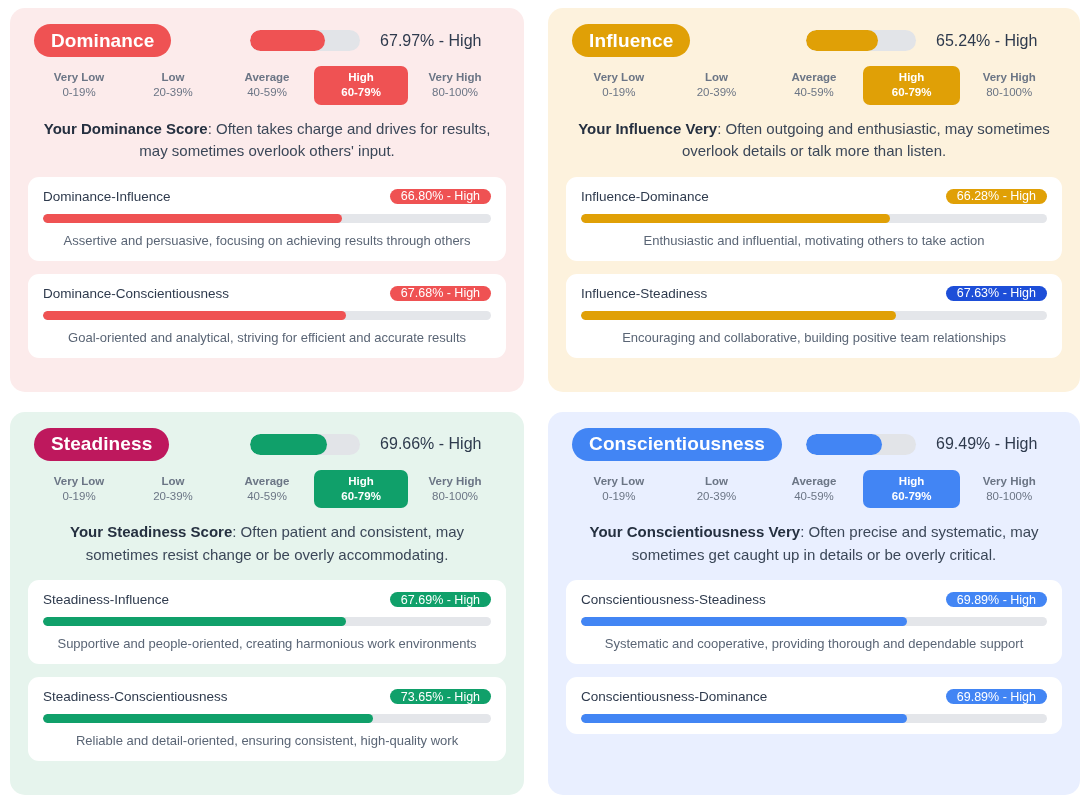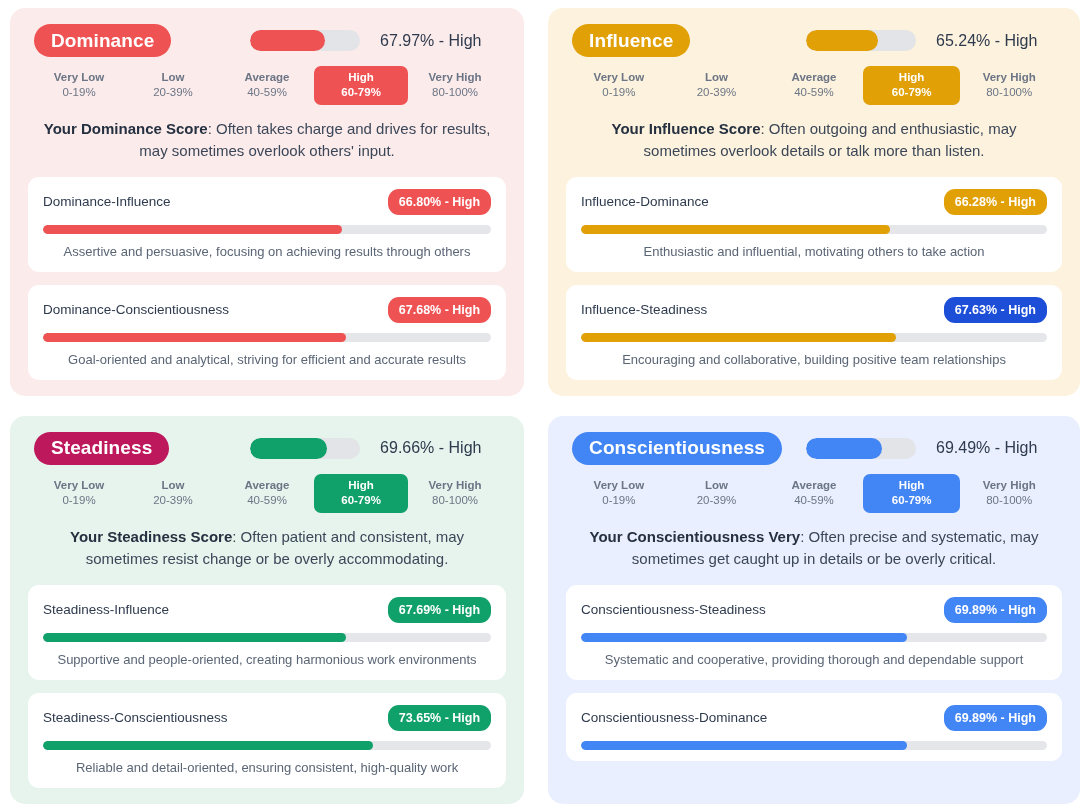--- a/index.html
+++ b/index.html
@@ -135,27 +135,26 @@
     gap: 10px;
   }
   .sub-title {
     font-size: 13.5px;
     color: #2e3a4d;
   }
   .sub-badge {
     display: inline-flex;
     align-items: center;
     justify-content: center;
-    height: 26px;
+    height: 15px;
     padding: 0 11px;
     border-radius: 11px;
     color: #fff;
     font-size: 12.5px;
     white-space: nowrap;
-    font-weight: bold;
   }
   .sub-track {
     margin-top: 10px;
     height: 9px;
     border-radius: 5px;
     background: #e4e6ea;
     overflow: hidden;
   }
   .sub-fill {
     height: 100%;
@@ -262,21 +261,21 @@
           <span class="lv-name">High</span>
           <span class="lv-range">60-79%</span>
         </div>
         <div class="scale-cell">
           <span class="lv-name">Very High</span>
           <span class="lv-range">80-100%</span>
         </div>
       </div>
 
     <p class="summary">
-      <b>Your Influence Score</b><span>: Often outgoing and enthusiastic, may sometimes overlook details or talk more than listen.</span>
+      <b>Your Influence Very</b><span>: Often outgoing and enthusiastic, may sometimes overlook details or talk more than listen.</span>
     </p>
 
     <div class="subcards">
   <div class="subcard">
     <div class="sub-head">
       <span class="sub-title">Influence-Dominance</span>
       <span class="sub-badge" style="background: rgb(224, 160, 6);">66.28% - High</span>
     </div>
     <div class="sub-track">
       <div class="sub-fill" style="background: rgb(224, 160, 6); width: 66.28%;"></div>

